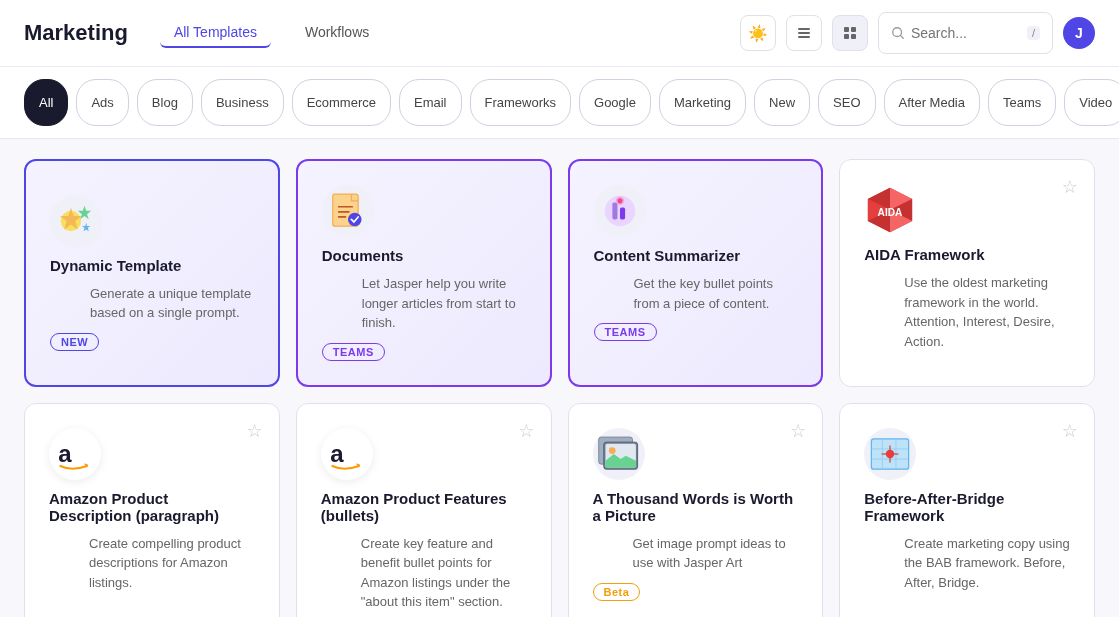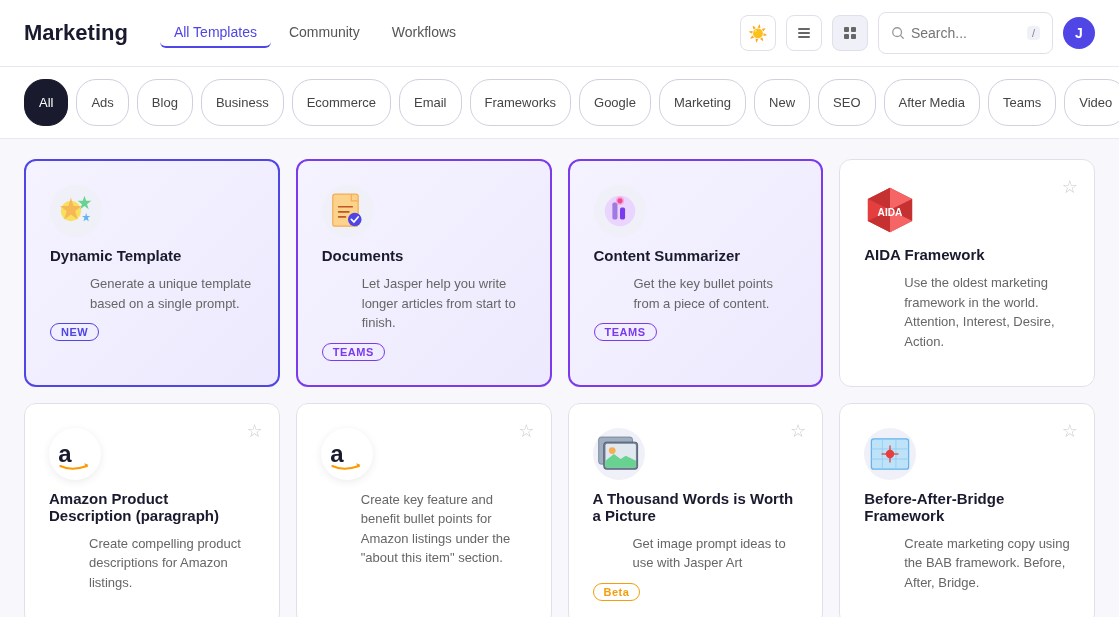--- a/index.html
+++ b/index.html
@@ -1,21 +1,21 @@
 <!DOCTYPE html>
 <html><head>
   <meta charset="utf-8">
   <style>
     * { box-sizing: border-box; margin: 0; padding: 0; }
     body { font-family: -apple-system, BlinkMacSystemFont, 'Segoe UI', sans-serif; background: #f8f8fc; color: #1a1a2e; font-size: 14px; }
 
     
     .header { display: flex; align-items: center; padding: 12px 24px; background: #fff; border-bottom: 1px solid #e8e8f0; gap: 20px; }
     .header-title { font-size: 22px; font-weight: 700; color: #1a1a2e; margin-right: 12px; }
-    .nav-tabs { display: flex; gap: 4px; }
+    .nav-tabs { display: flex; gap: 20px; }
     .nav-tab { padding: 6px 14px; border-radius: 6px; cursor: pointer; font-size: 14px; color: #555; text-decoration: none; }
     .nav-tab.active { color: #4f46e5; border-bottom: 2px solid #4f46e5; font-weight: 500; }
     .header-spacer { flex: 1; }
     .header-icons { display: flex; align-items: center; gap: 10px; }
     .icon-btn { width: 36px; height: 36px; border-radius: 8px; border: 1px solid #e0e0ea; background: #fff; cursor: pointer; display: flex; align-items: center; justify-content: center; font-size: 16px; color: #555; }
     .icon-btn.active-bg { background: #f0f0f8; }
     .search-box { display: flex; align-items: center; border: 1px solid #e0e0ea; border-radius: 8px; padding: 12px 12px; background: #fff; gap: 6px; min-width: 160px; }
     .search-box input { border: none; outline: none; font-size: 14px; color: #888; background: transparent; width: 110px; }
     .search-shortcut { background: #f0f0f8; border-radius: 4px; padding: 1px 5px; font-size: 11px; color: #888; }
     .avatar { width: 32px; height: 32px; border-radius: 50%; background: #4f46e5; color: white; display: flex; align-items: center; justify-content: center; font-weight: 600; font-size: 14px; cursor: pointer; }
@@ -23,21 +23,21 @@
     
     .filter-bar { display: flex; gap: 8px; padding: 12px 24px; background: #fff; border-bottom: 1px solid #e8e8f0; align-items: center; overflow-x: auto; }
     .filter-chip { padding: 15px 14px; border-radius: 20px; border: 1px solid #d0d0e0; background: #fff; cursor: pointer; font-size: 13px; color: #444; white-space: nowrap; }
     .filter-chip.active { background: #1a1a2e; color: #fff; border-color: #1a1a2e; }
 
     
     .cards-container { padding: 20px 24px; display: grid; grid-template-columns: repeat(4, 1fr); gap: 16px; }
 
     
     .card { background: #fff; border-radius: 12px; border: 1px solid #e0e0ea; padding: 24px; cursor: pointer; display: flex; flex-direction: column; gap: 10px; position: relative; transition: box-shadow 0.15s; min-height: 170px; }
-    .card.featured-blue { border: 2px solid #4f46e5; background: linear-gradient(135deg, #f5f3ff 0%, #ede9fe 100%); }
+    .card.featured-blue { border: 2px solid #4f46e5; background: linear-gradient(135deg, #f5f3ff 0%, #ede9fe 100%); justify-content: center; }
     .card.featured-purple { border: 2px solid #7c3aed; background: linear-gradient(135deg, #f5f3ff 0%, #ede9fe 100%); }
     .card.plain { border: 1px solid #e0e0ea; background: #fff; }
 
     .card-icon { width: 52px; height: 52px; border-radius: 50%; background: #f0f0f8; display: flex; align-items: center; justify-content: center; font-size: 24px; }
     .card-icon.white-bg { background: #fff; box-shadow: 0 2px 8px rgba(0,0,0,0.08); }
     .card-title { font-size: 15px; font-weight: 600; color: #1a1a2e; }
     .card-desc { font-size: 13px; color: #666; line-height: 1.5; margin-left: 40px; }
     .card-badge { display: inline-block; padding: 2px 10px; border-radius: 12px; font-size: 11px; font-weight: 600; letter-spacing: 0.5px; width: fit-content; }
     .badge-new { border: 1.5px solid #4f46e5; color: #4f46e5; background: transparent; }
     .badge-teams { border: 1.5px solid #7c3aed; color: #7c3aed; background: transparent; }
@@ -48,21 +48,20 @@
     .main-content { overflow-y: auto; max-height: calc(617px - 130px); }
   </style>
 </head>
 <body>
 
 <div class="header">
   <span class="header-title">Marketing</span>
 
   <nav class="nav-tabs">
     <a class="nav-tab active">All Templates</a>
-    <a class="nav-tab">Community</a>
     <a class="nav-tab">Workflows</a>
   </nav>
 
   <div class="header-spacer"></div>
 
   <div class="header-icons">
     <button class="icon-btn" title="Toggle theme">☀️</button>
     <button class="icon-btn">
       <svg width="16" height="16" viewBox="0 0 16 16" fill="none">
         <rect x="2" y="3" width="12" height="2" rx="1" fill="#666"></rect>
@@ -186,20 +185,21 @@
       </div>
       <div class="card plain">
         <span class="star-icon">☆</span>
         <div class="card-icon white-bg">
           <svg viewBox="0 0 60 60" width="40" height="40" xmlns="http://www.w3.org/2000/svg">
     <text x="5" y="42" font-size="36" font-weight="900" font-family="Arial Black,Arial,sans-serif" fill="#1a1a2e">a</text>
     <path d="M8 48 Q25 56 48 48" stroke="#f90" stroke-width="3" fill="none" stroke-linecap="round"></path>
     <path d="M44 44 L50 46 L46 50" fill="#f90"></path>
   </svg>
         </div>
+        <div class="card-title">Amazon Product Features (bullets)</div>
         <div class="card-desc">Create key feature and benefit bullet points for Amazon listings under the "about this item" section.</div>
       </div>
       <div class="card plain">
         <span class="star-icon">☆</span>
         <div class="card-icon white-bg" style="background: rgb(240, 240, 248); box-shadow: none;">
           <svg viewBox="0 0 52 52" width="44" height="44" xmlns="http://www.w3.org/2000/svg">
     <rect x="2" y="6" width="40" height="32" rx="3" fill="#a0aec0" stroke="#718096" stroke-width="1"></rect>
     <rect x="8" y="12" width="40" height="32" rx="3" fill="#718096" stroke="#4a5568" stroke-width="1"></rect>
     <rect x="10" y="14" width="36" height="28" rx="2" fill="#e2e8f0"></rect>
     <circle cx="18" cy="22" r="4" fill="#f6ad55"></circle>

